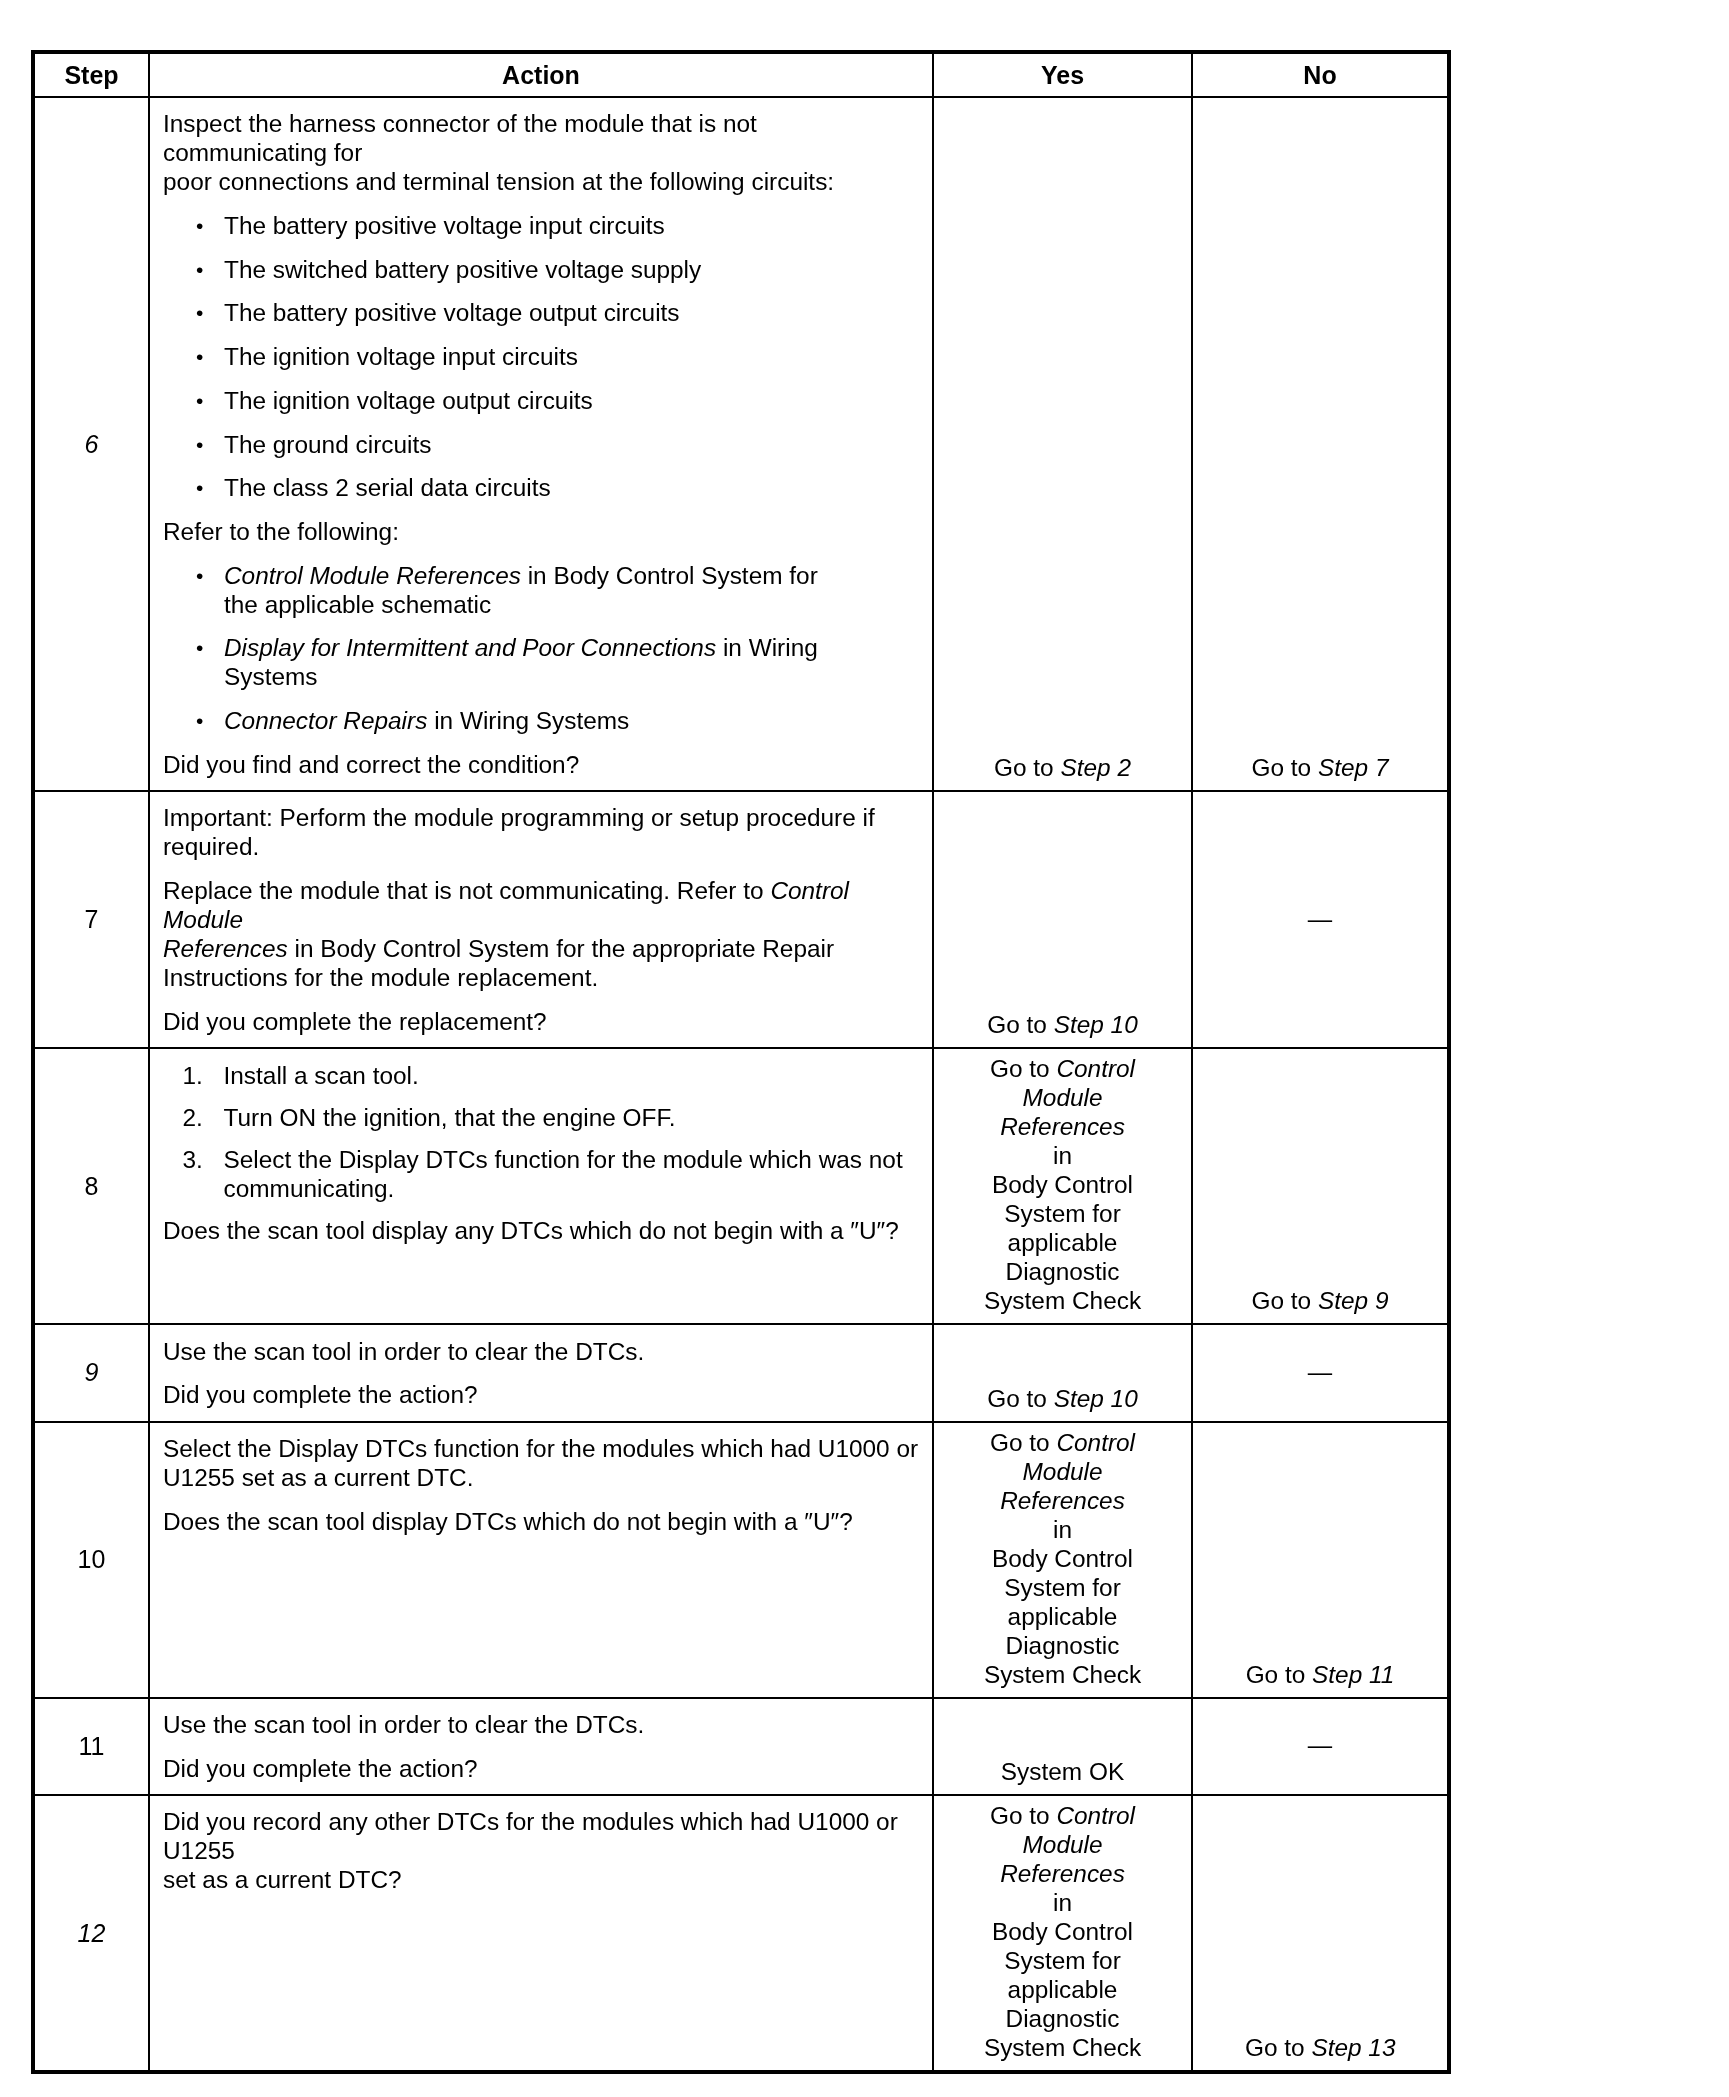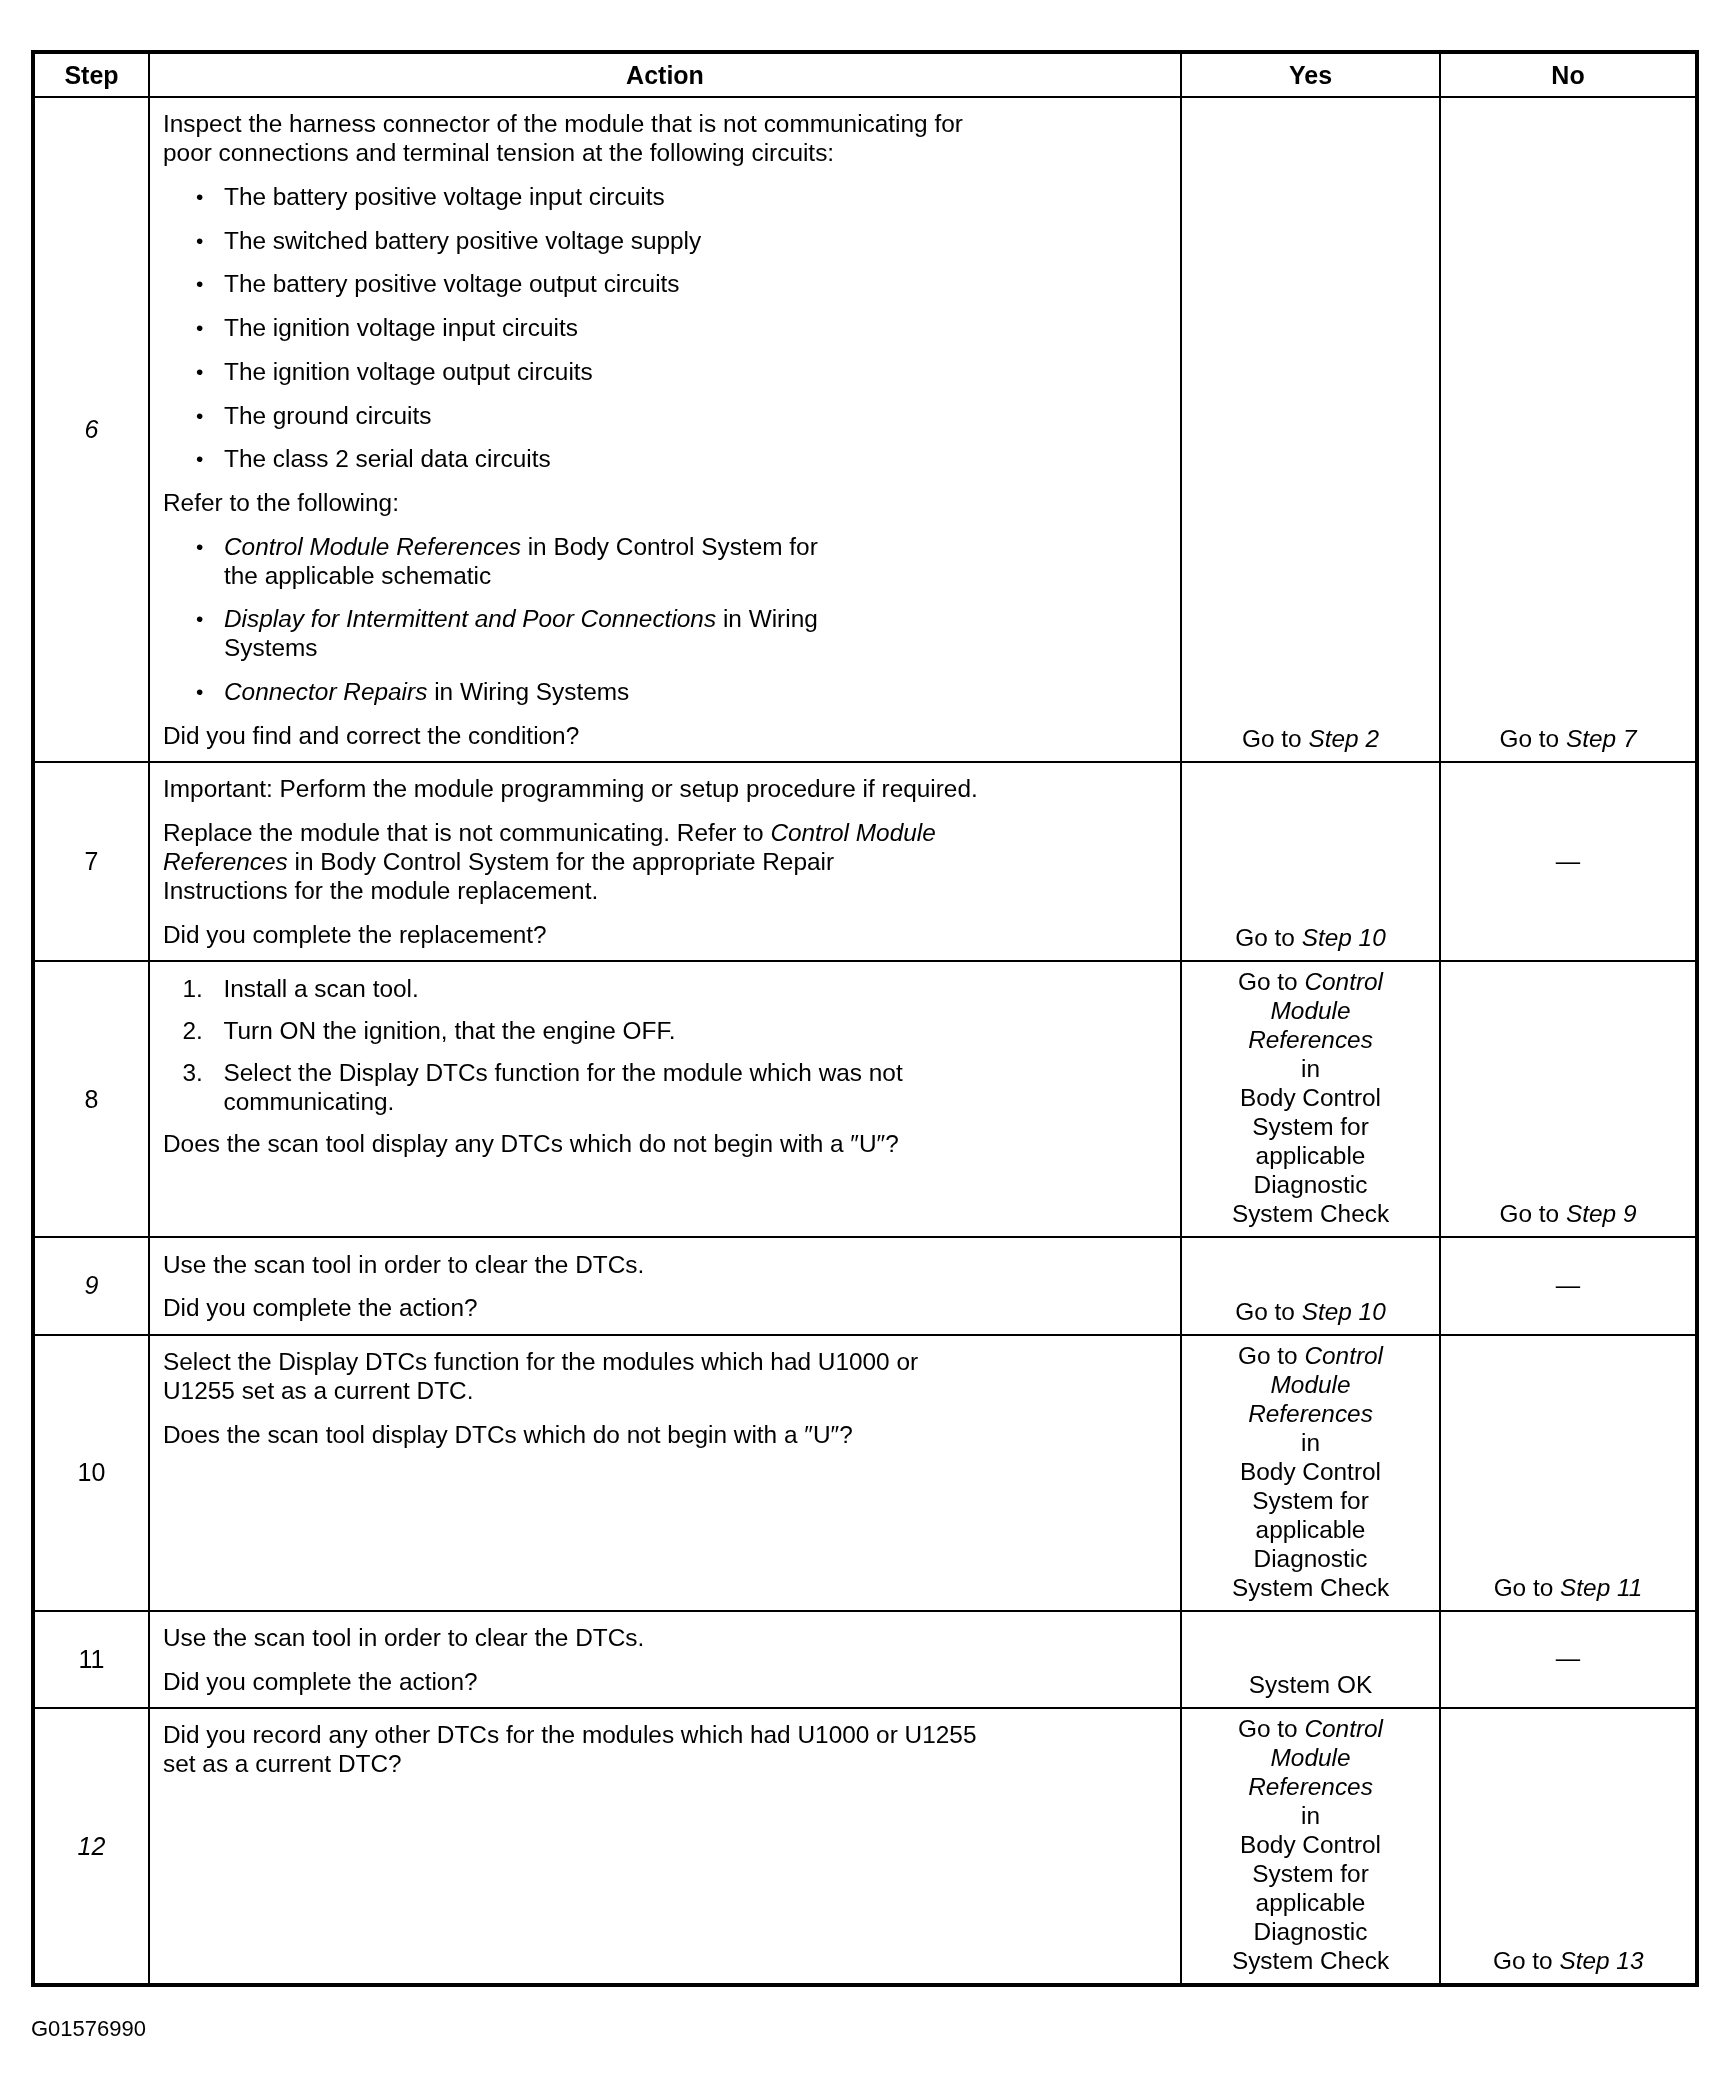--- a/index.html
+++ b/index.html
@@ -13,21 +13,21 @@
     color: #000000;
     font-family: "Liberation Sans", sans-serif;
     overflow: hidden;
   }
   .sheet {
     padding: 50px 31px 0 31px;
   }
   table.diag-table {
     border-collapse: collapse;
     table-layout: fixed;
-    width: 1668px;
+    width: 1420px;
     border: 4.9px solid #000;
   }
   th, td {
     border: 2.4px solid #000;
   }
   thead th {
     font-size: 25px;
     font-weight: bold;
     text-align: center;
     padding: 6.5px 4.9px;

